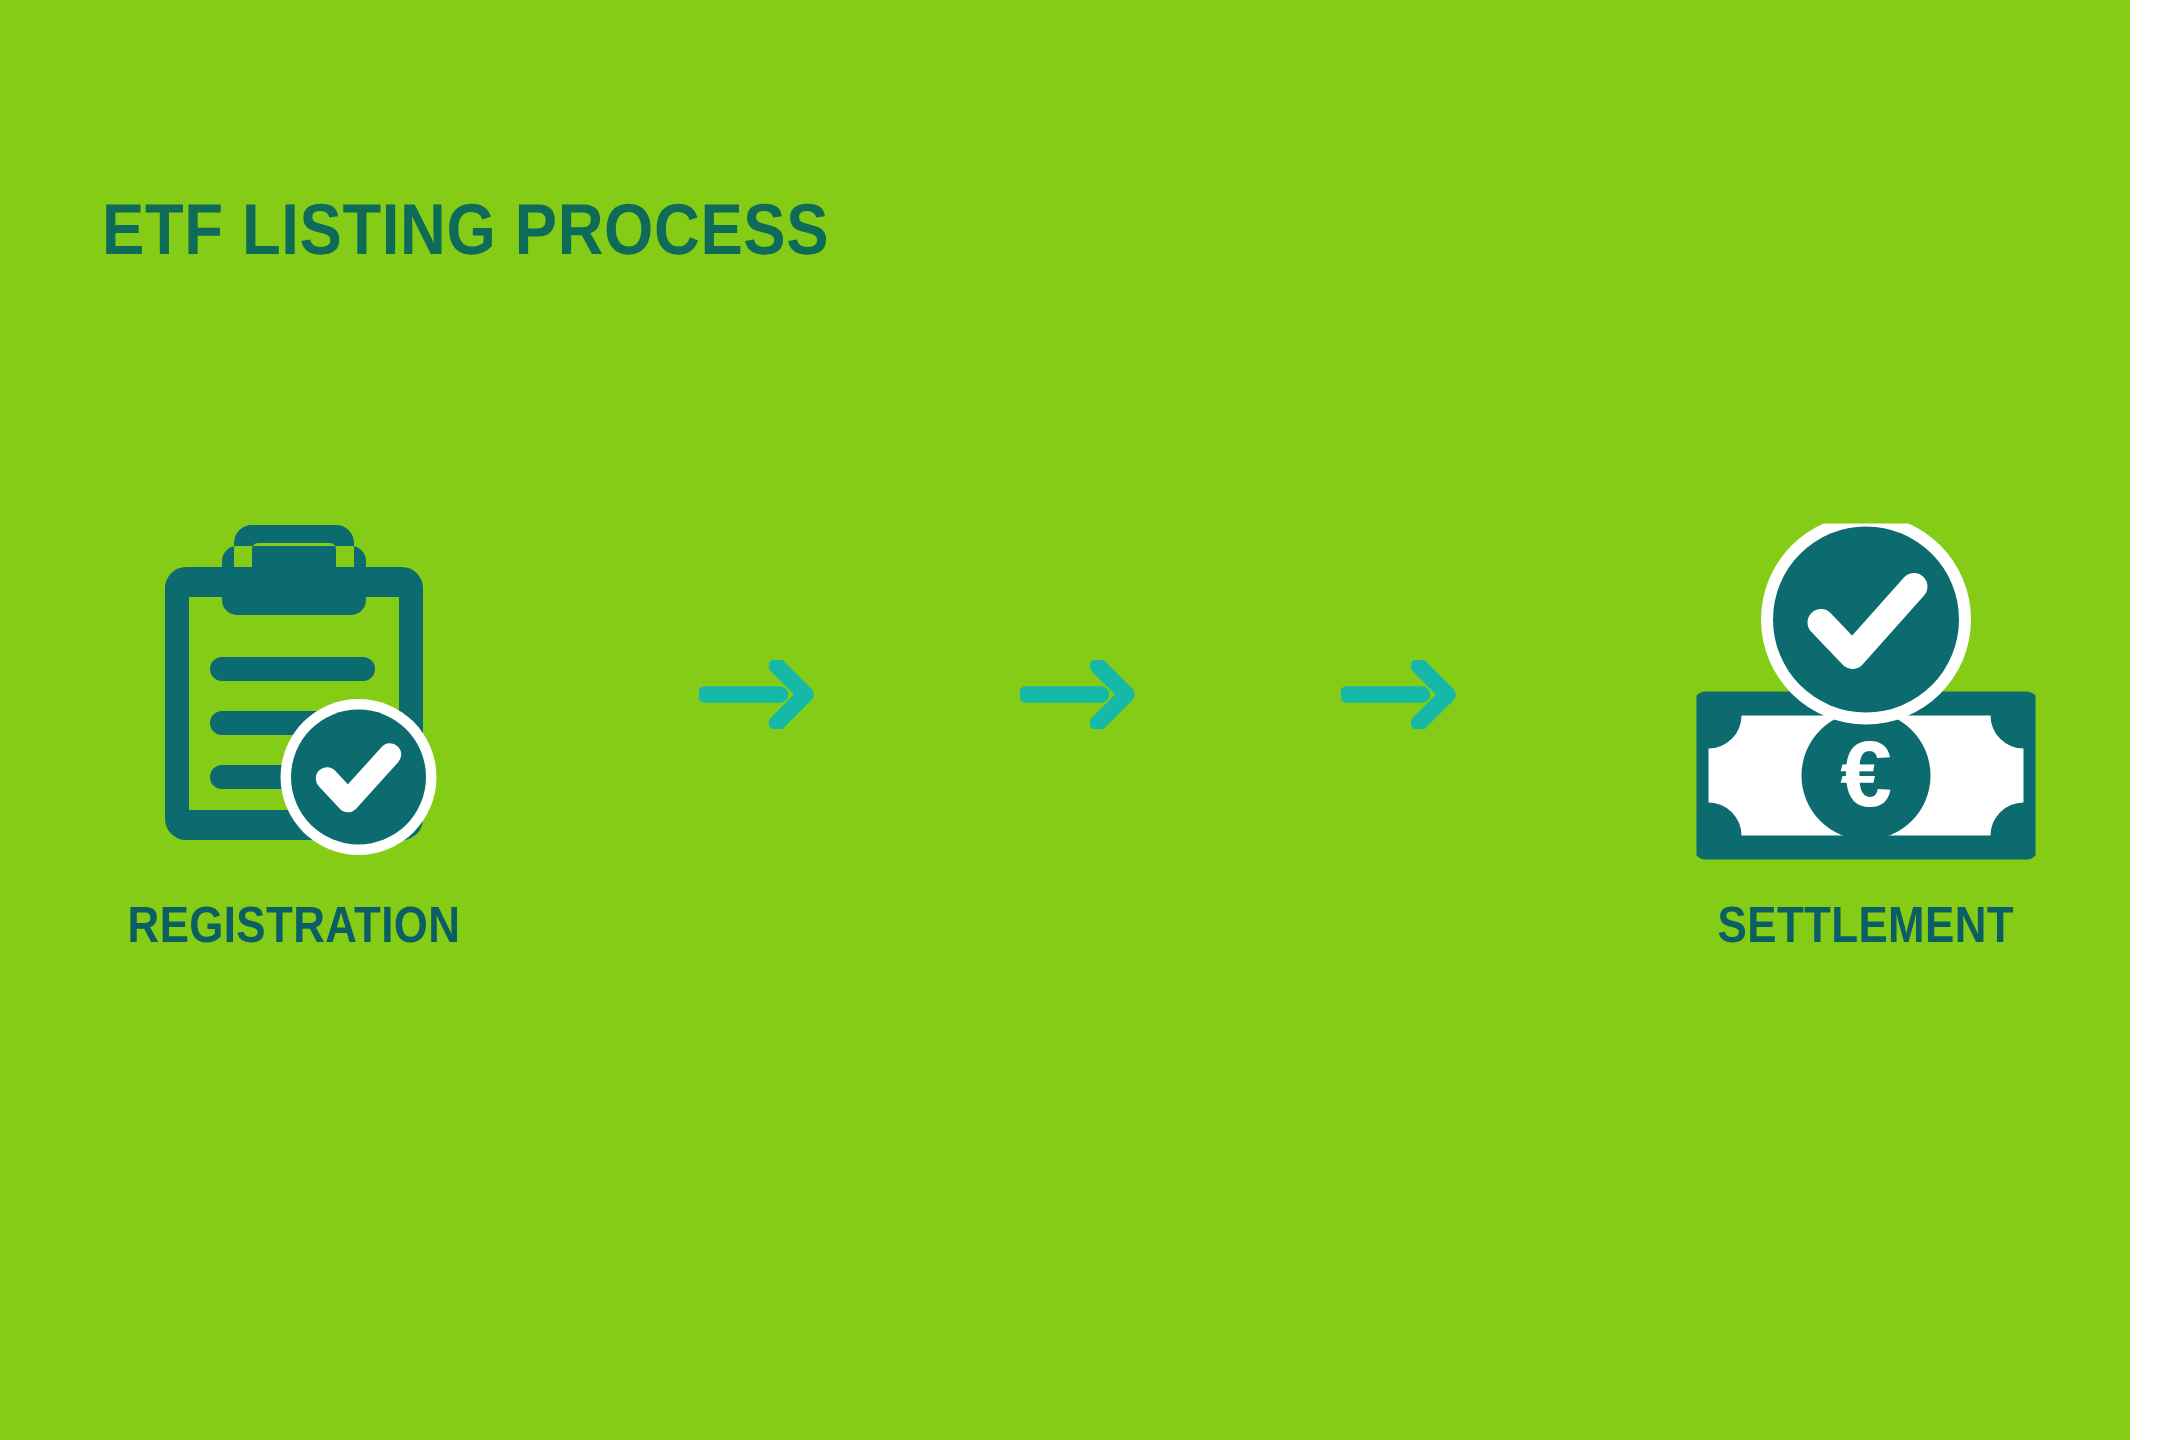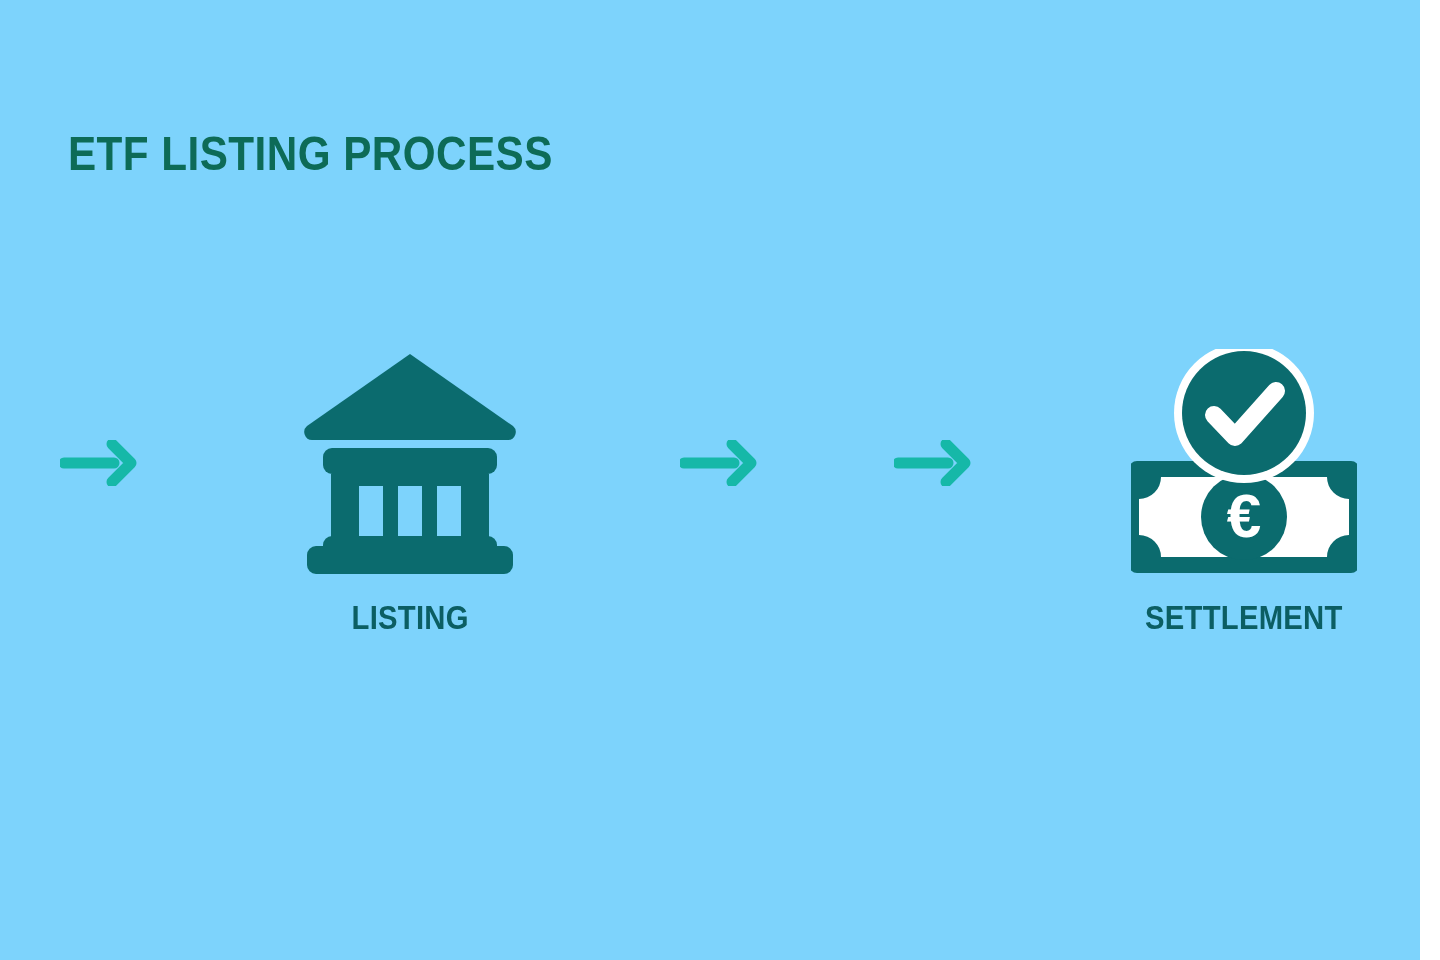--- a/index.html
+++ b/index.html
@@ -10,21 +10,21 @@
     height:960px;
     background:#ffffff;
     font-family:"Liberation Sans", sans-serif;
     overflow:hidden;
   }
 
   #infographic {
     position:relative;
     width:1420px;
     height:960px;
-    background:#7dd3fc;
+    background:#84cc16;
   }
 
   
   #page-title {
     position:absolute;
     left:68px;
     top:130px;
     font-size:48px;
     line-height:1;
     font-weight:700;
@@ -95,50 +95,53 @@
 </style>
 </head>
 <body>
 
 <div id="infographic">
 
   <div id="page-title">ETF LISTING PROCESS</div>
 
   <div id="flow-row">
 
+    <div class="step">
+      <div class="step-icon">
+        <svg width="200" height="225" viewBox="0 0 200 225" aria-hidden="true">
+          <g fill="#0b6b6e">
+
+            <path d="M28 28 h144 a14 14 0 0 1 14 14 v154 a14 14 0 0 1 -14 14 h-144 a14 14 0 0 1 -14 -14 v-154 a14 14 0 0 1 14 -14 z
+                     M30 48 a0 0 0 0 0 0 0 v142 a0 0 0 0 0 0 0 h140 v-142 z" fill-rule="evenodd"></path>
+
+            <path d="M62 14 h76 a10 10 0 0 1 10 10 v26 a10 10 0 0 1 -10 10 h-76 a10 10 0 0 1 -10 -10 v-26 a10 10 0 0 1 10 -10 z
+                     M72 0 h56 a12 12 0 0 1 12 12 v22 a12 12 0 0 1 -12 12 h-56 a12 12 0 0 1 -12 -12 v-22 a12 12 0 0 1 12 -12 z
+                     M76 12 h48 a4 4 0 0 1 4 4 v16 a4 4 0 0 1 -4 4 h-48 a4 4 0 0 1 -4 -4 v-16 a4 4 0 0 1 4 -4 z" fill-rule="evenodd"></path>
+
+            <rect x="44" y="88" width="110" height="16" rx="8"></rect>
+            <rect x="44" y="124" width="110" height="16" rx="8"></rect>
+            <rect x="44" y="160" width="62" height="16" rx="8"></rect>
+          </g>
+
+          <circle cx="143" cy="168" r="52" fill="#ffffff"></circle>
+
+          <circle cx="143" cy="168" r="45" fill="#0b6b6e"></circle>
+          <path d="M122 169 l14 15 l28 -31" fill="none" stroke="#ffffff" stroke-width="15" stroke-linecap="round" stroke-linejoin="round"></path>
+        </svg>
+      </div>
+      <div class="step-label">REGISTRATION</div>
+    </div>
 
     <div class="arrow">
       <svg width="80" height="46" viewBox="0 0 80 46" aria-hidden="true">
         <line x1="4" y1="23" x2="54" y2="23" stroke="#16b8a8" stroke-width="11" stroke-linecap="round"></line>
         <polyline points="52,4 71,23 52,42" fill="none" stroke="#16b8a8" stroke-width="11" stroke-linecap="round" stroke-linejoin="round"></polyline>
       </svg>
     </div>
 
-    <div class="step">
-      <div class="step-icon">
-        <svg width="218" height="225" viewBox="0 0 218 225" aria-hidden="true">
-          <g fill="#0b6b6e">
-
-            <path d="M109 4 L212 76 a8 8 0 0 1 -5 14 H11 a8 8 0 0 1 -5 -14 Z"></path>
-
-            <rect x="22" y="98" width="174" height="26" rx="9"></rect>
-
-            <path d="M30 124 h158 v88 h-158 z
-                     M58 136 h24 v64 h-24 z
-                     M97 136 h24 v64 h-24 z
-                     M136 136 h24 v64 h-24 z" fill-rule="evenodd"></path>
-
-            <rect x="22" y="186" width="174" height="26" rx="9"></rect>
-
-            <rect x="6" y="196" width="206" height="28" rx="9"></rect>
-          </g>
-        </svg>
-      </div>
-      <div class="step-label">LISTING</div>
-    </div>
 
     <div class="arrow">
       <svg width="80" height="46" viewBox="0 0 80 46" aria-hidden="true">
         <line x1="4" y1="23" x2="54" y2="23" stroke="#16b8a8" stroke-width="11" stroke-linecap="round"></line>
         <polyline points="52,4 71,23 52,42" fill="none" stroke="#16b8a8" stroke-width="11" stroke-linecap="round" stroke-linejoin="round"></polyline>
       </svg>
     </div>
 
 
     <div class="arrow">

